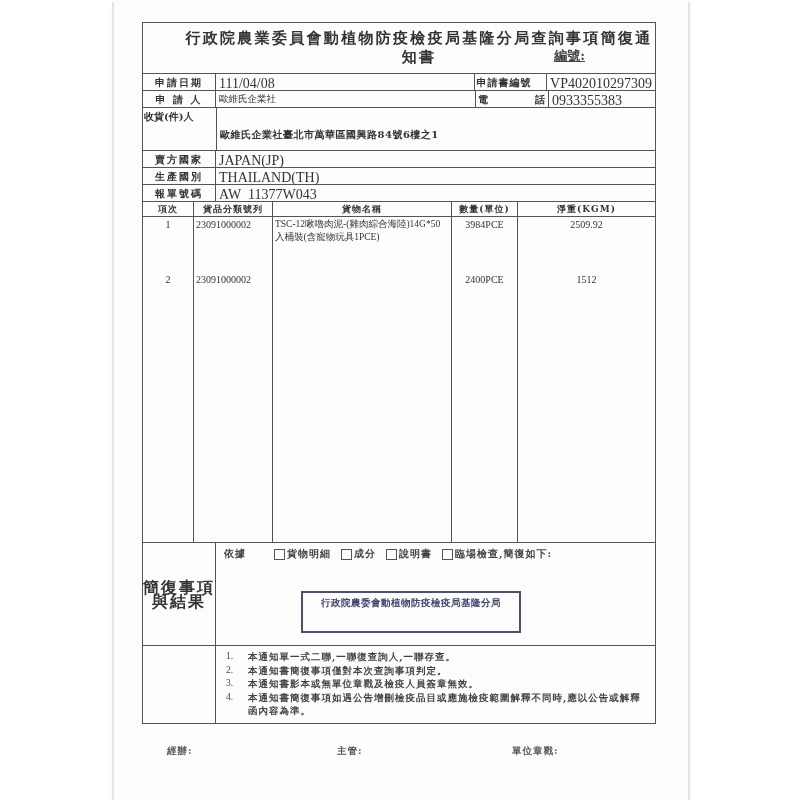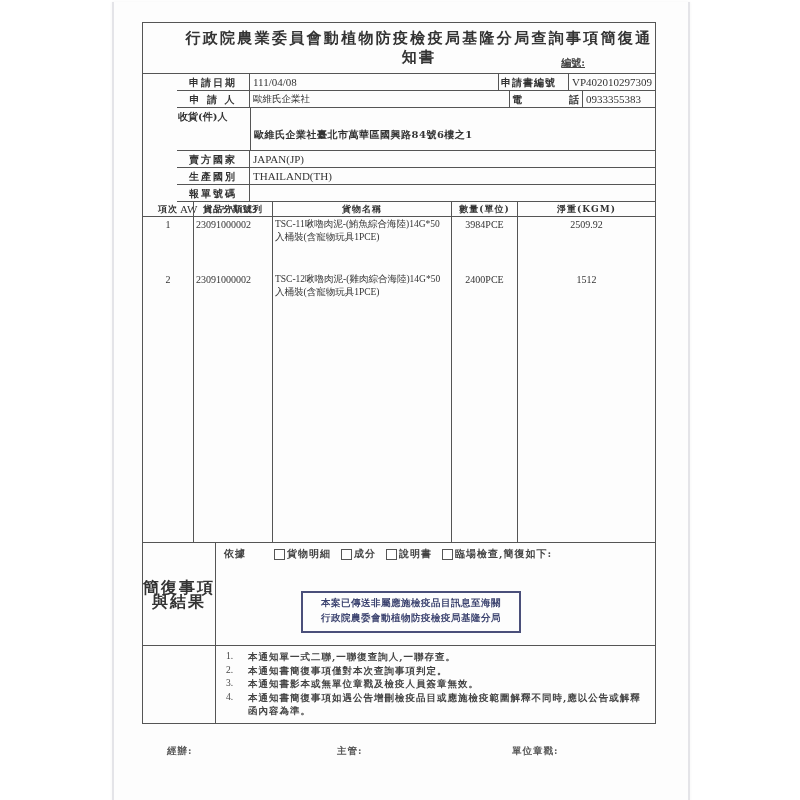--- a/index.html
+++ b/index.html
@@ -15,28 +15,28 @@
   .frame {
     position:absolute; left:142px; top:22px; width:512px;
     border:1.5px solid #555;
   }
   .title-block { height:50px; border-bottom:1.5px solid #555; position:relative; }
   .title {
     position:absolute; left:0; right:0; top:6px; text-align:center;
     font-size:15px; letter-spacing:2.3px; font-weight:bold; color:#333;margin-left:40px;
   }
   .serial-label {
-    position:absolute; right:70px; top:33px; font-size:10px; font-weight:bold; color:#444;text-decoration:underline;
-  }
-  .row { display:flex; border-bottom:1px solid #555; font-size:10px;margin-left:34px; }
+    position:absolute; right:70px; top:24px; font-size:13px; font-weight:bold; color:#444;text-decoration:underline;
+  }
+  .row { display:flex; border-bottom:1px solid #555; font-size:10px; }
   .lbl {
     width:72px; border-right:1.5px solid #555; text-align:center; font-weight:bold;
     letter-spacing:2px; color:#333; flex-shrink:0; padding-top:2px;
   }
-  .val { padding:2px 3px; font-family:"Liberation Serif", serif; font-size:11px; color:#333; }
+  .val { padding:2px 3px; font-family:"Liberation Serif", serif; font-size:14px; color:#333; }
   .h16 { height:16px; }
   .row-split .val.main { width:253px; border-right:1.5px solid #555; }
   .row-split .lbl2 { width:68px; border-right:1.5px solid #555; text-align:left; font-weight:bold; padding:2px 2px; letter-spacing:1px; color:#333; }
   .row-split .lbl2.phone { display:flex; justify-content:space-between; }
   .addr-row { height:42px; }
   .addr-row .lbl { text-align:left; padding-left:1px; letter-spacing:0; }
   .addr-row .val { padding-top:20px; font-size:10px; font-family:"DejaVu Serif", serif; font-weight:bold; letter-spacing:0.5px; }
   .goods { display:flex; border-bottom:1.5px solid #555; height:340px; }
   .goods .lbl { padding-top:2px; }
   .goods-table { flex:1; display:flex; flex-direction:column; }
@@ -108,21 +108,21 @@
   <div class="row h16">
     <div class="lbl">賣方國家</div>
     <div class="val">JAPAN(JP)</div>
   </div>
 
   <div class="row h16">
     <div class="lbl">生產國別</div>
     <div class="val">THAILAND(TH)</div>
   </div>
 
-  <div class="row h16" style="white-space:pre;flex-direction:column;">
+  <div class="row h16" style="white-space:pre;">
     <div class="lbl">報單號碼</div>
     <div class="val">AW  11377W043</div>
   </div>
 
   <div class="goods">
     <div class="goods-table">
       <div class="gt-head">
         <div class="c1">項次</div>
         <div class="c2">貨品分類號列</div>
         <div class="c3">貨物名稱</div>
@@ -132,21 +132,20 @@
       <div class="gt-body">
         <div class="c1 col">
           <div class="cell item1">1</div>
           <div class="cell">2</div>
         </div>
         <div class="c2 col">
           <div class="cell item1">23091000002</div>
           <div class="cell">23091000002</div>
         </div>
         <div class="c3 col">
-          <div class="cell name item1">TSC-11啾嚕肉泥-(鮪魚綜合海陸)14G*50入桶裝(含寵物玩具1PCE)</div>
           <div class="cell name">TSC-12啾嚕肉泥-(雞肉綜合海陸)14G*50入桶裝(含寵物玩具1PCE)</div>
         </div>
         <div class="c4 col">
           <div class="cell item1">3984PCE</div>
           <div class="cell">2400PCE</div>
         </div>
         <div class="c5 col">
           <div class="cell item1">2509.92</div>
           <div class="cell">1512</div>
         </div>
@@ -173,21 +172,20 @@
         <span class="opt">
           <span class="checkbox"></span>
           <span>說明書</span>
         </span>
         <span class="opt">
           <span class="checkbox"></span>
           <span>臨場檢查,簡復如下:</span>
         </span>
       </div>
       <div class="stamp">
-        <div>本案已傳送非屬應施檢疫品目訊息至海關</div>
         <div>行政院農委會動植物防疫檢疫局基隆分局</div>
       </div>
     </div>
   </div>
 
   <div class="notes-row">
     <div class="lbl"></div>
     <div class="notes">
       <div class="note">
         <span class="num">1.</span>

